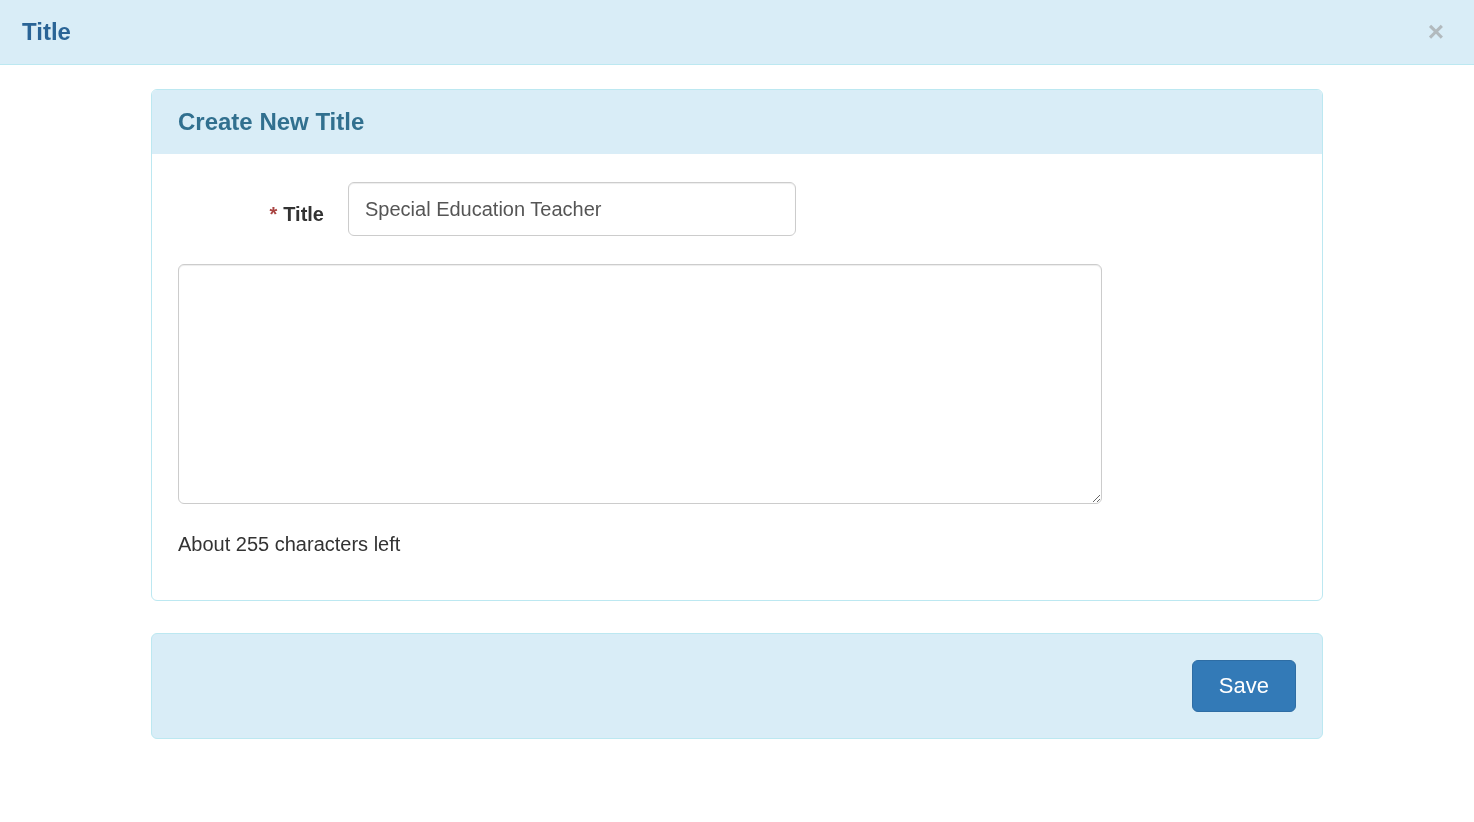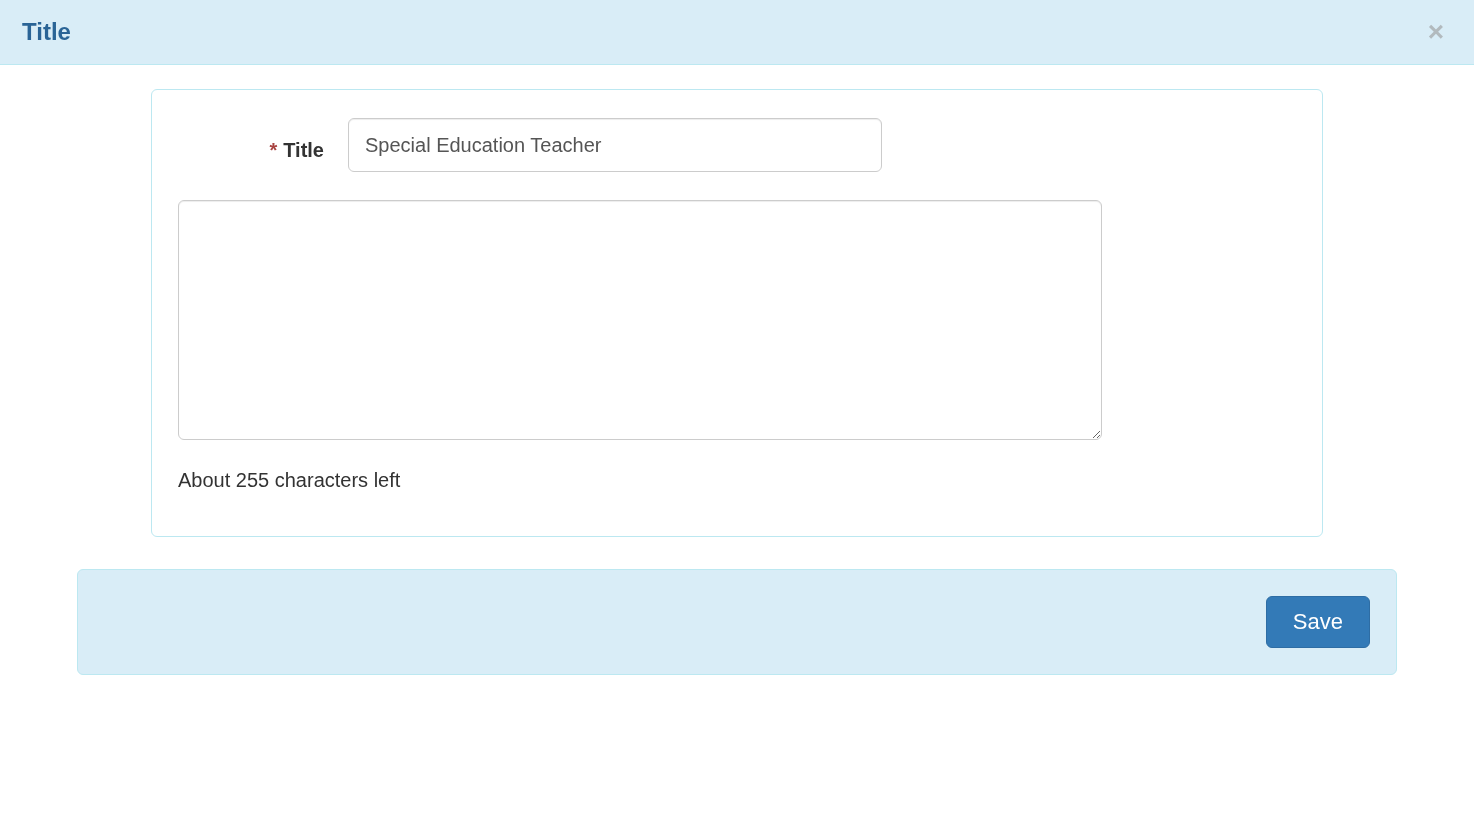--- a/index.html
+++ b/index.html
@@ -78,21 +78,21 @@
     }
     .required-mark {
       color: #a94442;
       font-weight: 700;
       margin-right: 6px;
     }
     .field-cell {
       flex: 1;
     }
     input[type="text"].form-control {
-      width: 534px;
+      width: 448px;
       height: 54px;
       padding: 10px 16px;
       font-size: 20px;
       line-height: 1.4;
       color: #555;
       background-color: #fff;
       background-image: none;
       border: 1px solid #ccc;
       border-radius: 6px;
       box-shadow: inset 0 1px 1px rgba(0,0,0,.075);
@@ -109,21 +109,21 @@
       border-radius: 6px;
       box-shadow: inset 0 1px 1px rgba(0,0,0,.075);
       resize: both;
     }
     .help-text {
       margin-top: 24px;
       font-size: 20px;
       color: #333;
     }
     .footer-panel {
-      width: 1320px;
+      width: 1172px;
       margin: 32px auto 0 auto;
       background: #d9edf7;
       border: 1px solid #bce8f1;
       border-radius: 6px;
       padding: 26px;
       display: flex;
       justify-content: flex-end;
     }
     .btn-primary {
       background-color: #337ab7;
@@ -141,20 +141,23 @@
 <div class="modal-header">
   <h3 class="modal-title">Title</h3>
   <button class="close-btn" type="button">
     <span>×</span>
   </button>
 </div>
 
 <div class="modal-body">
 
   <div class="panel">
+    <div class="panel-header">
+      <h4 class="panel-title">Create New Title</h4>
+    </div>
     <div class="panel-body">
 
       <div class="form-row">
         <div class="label-cell">
           <span class="required-mark">*</span><span>Title</span>
         </div>
         <div class="field-cell">
           <input type="text" class="form-control" value="Special Education Teacher" style="">
         </div>
       </div>

